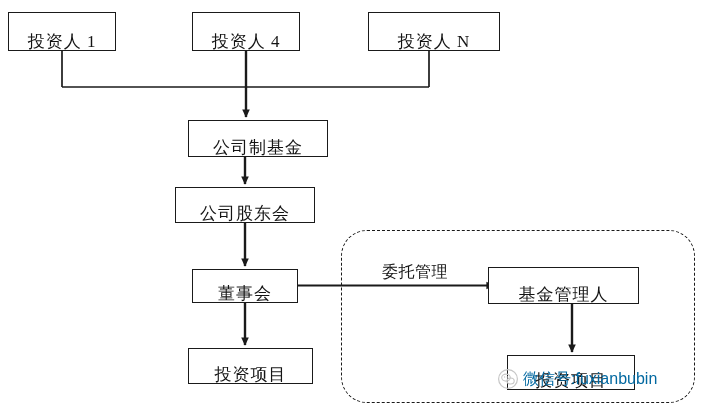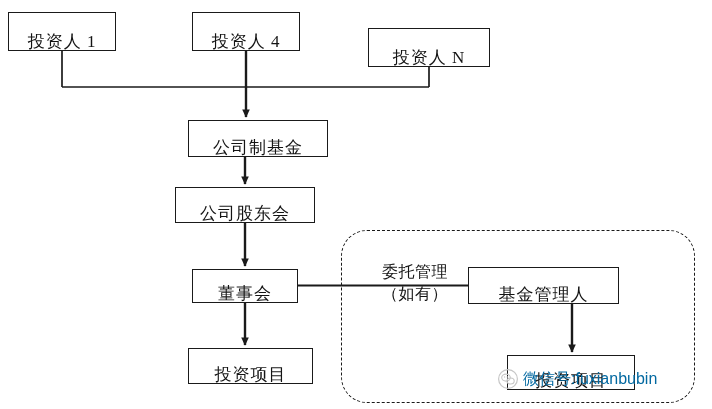--- a/index.html
+++ b/index.html
@@ -112,51 +112,50 @@
   <div class="dashed-group" style="left:341px; top:230px; width:354px; height:173px;"></div>
 
   <div class="node" style="left:8px; top:12px; width:108px; height:39px;">
     <span>投资人 1</span>
   </div>
 
   <div class="node" style="left:192px; top:12px; width:108px; height:39px;">
     <span>投资人 4</span>
   </div>
 
-  <div class="node" style="left:368px; top:28px; width:122px; height:39px;">
+  <div class="node" style="left:368px; top:12px; width:132px; height:39px;">
     <span>投资人 N</span>
   </div>
 
   <div class="node" style="left:188px; top:120px; width:140px; height:37px;">
     <span>公司制基金</span>
   </div>
 
   <div class="node" style="left:192px; top:269px; width:106px; height:34px;">
     <span>董事会</span>
   </div>
 
   <div class="node" style="left:175px; top:187px; width:140px; height:36px;">
     <span>公司股东会</span>
   </div>
 
   <div class="node" style="left:188px; top:348px; width:125px; height:36px;">
     <span>投资项目</span>
   </div>
 
-  <div class="node sub" style="left:468px; top:267px; width:151px; height:37px;">
+  <div class="node sub" style="left:488px; top:267px; width:151px; height:37px;">
     <span>基金管理人</span>
   </div>
 
   <div class="node sub" style="left:507px; top:355px; width:128px; height:35px;">
     <span>投资项目</span>
   </div>
 
   <div class="edge-label" style="left:355px; top:261px; width:120px;">
     <div>委托管理</div>
-    <div>（如有）</div>
   </div>
 
   <div class="watermark" style="left:497px; top:368px;">
     <svg class="wm-logo" width="22" height="22" viewBox="0 0 22 22" xmlns="http://www.w3.org/2000/svg">
       <circle cx="11" cy="11" r="9.4" fill="none" stroke="#c6c6c6" stroke-width="1.2"></circle>
       <ellipse cx="9" cy="9.6" rx="4.3" ry="3.5" fill="none" stroke="#c6c6c6" stroke-width="1.1"></ellipse>
       <ellipse cx="13.6" cy="13" rx="3.6" ry="3" fill="none" stroke="#c6c6c6" stroke-width="1.1"></ellipse>
       <circle cx="7.6" cy="9" r="0.7" fill="#c6c6c6"></circle>
       <circle cx="10.3" cy="9" r="0.7" fill="#c6c6c6"></circle>
     </svg>

